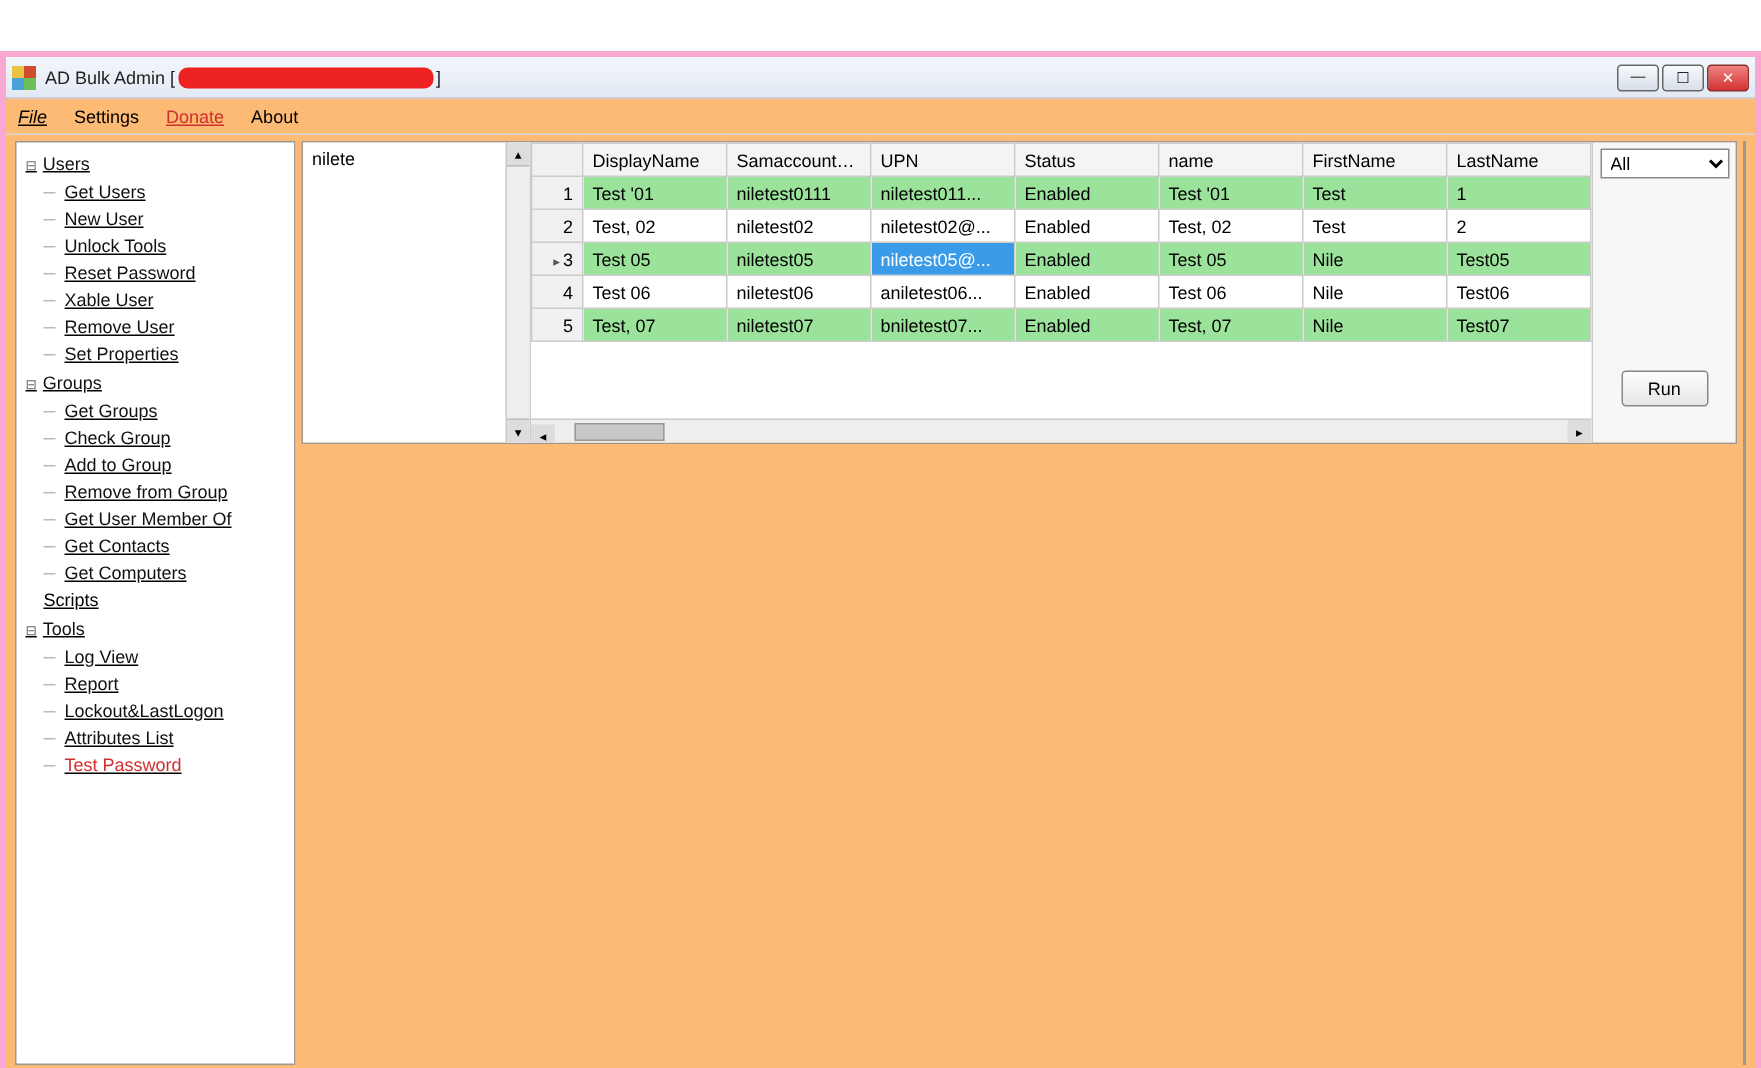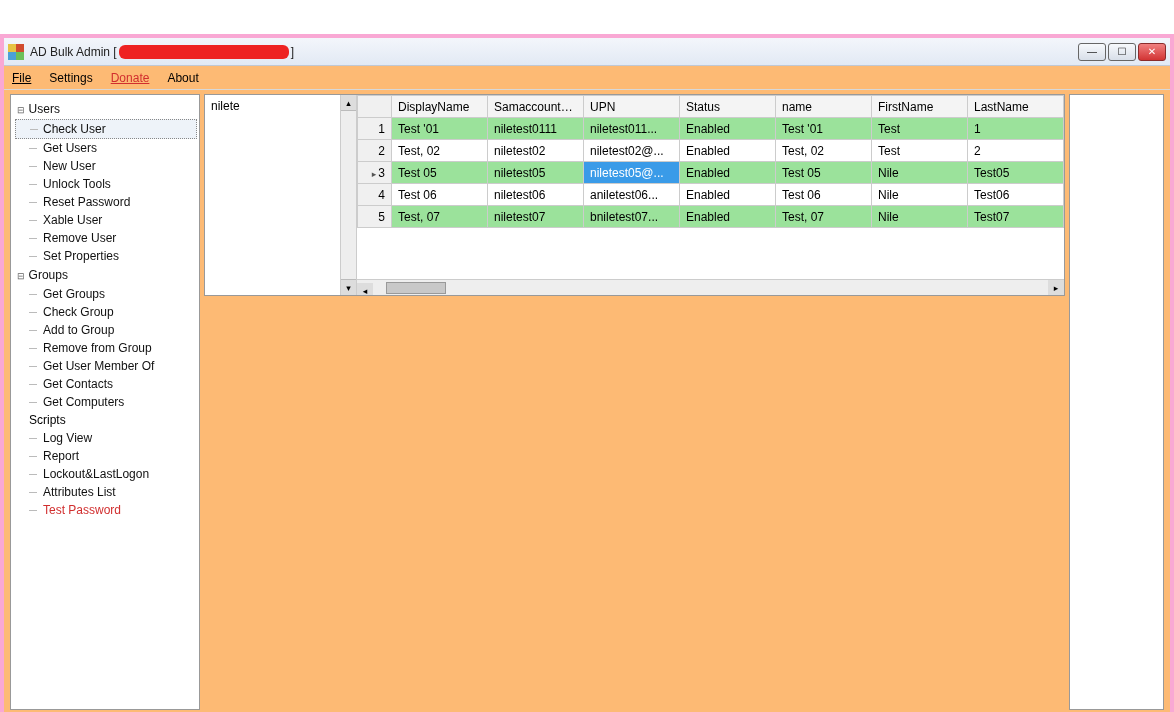--- a/index.html
+++ b/index.html
@@ -9,25 +9,25 @@
 .titlebar .app-icon { width: 16px; height: 16px; margin-right: 6px; display:inline-block; }
 .titlebar .app-icon svg { display:block; }
 .title-text { flex: 0 0 auto; font-size: 12px; color: #222; }
 .redacted { display:inline-block; width: 170px; height: 14px; background: #e22; border-radius: 6px; vertical-align: middle; margin: 0 2px; }
 .win-controls { margin-left: auto; display:flex; gap:2px; }
 .win-btn { width: 28px; height: 18px; border: 1px solid #666; border-radius: 3px; background: linear-gradient(#f7f9fc,#d8dfe9); display:flex; align-items:center; justify-content:center; font-size:10px; color:#222; cursor:pointer; }
 .win-btn.close { background: linear-gradient(#f08080,#d23434); color:#fff; border-color:#8a2c2c; }
 
 .menubar { height: 24px; display:flex; align-items:center; padding: 0 8px; gap: 18px; border-bottom: 1px solid #d8d8d8; }
 .menubar span { cursor:pointer; font-size:12px; }
-.menubar .u { text-decoration: underline; }
+.menubar .u { text-decoration: underline; font-style: italic; }
 .menubar .donate { color:#d12e2e; text-decoration: underline; font-weight:500; }
 
 .body-area { position:absolute; top:52px; bottom:28px; left:0; right:0; display:flex; }
-.treepanel { width: 190px; border: 1px solid #999; margin: 4px 2px 4px 6px; overflow: auto; background:#fff; }
+.treepanel { width: 190px; border: 1px solid #999; margin: 4px 2px 4px 6px; overflow: auto; background:#fff;text-decoration:underline; }
 .tree { padding: 4px 2px 4px 4px; }
 .tree-node { padding: 2px 0 2px 10px; cursor:pointer; white-space:nowrap; }
 .tree-parent { padding: 3px 0 3px 2px; color:#111; }
 .tree-parent::before { content:"⊟"; font-size:9px; color:#666; margin-right:4px; }
 .tree-leaf { padding-left: 28px; position:relative; color:#111; }
 .tree-leaf::before { content:""; position:absolute; left:14px; top:50%; width:8px; height:1px; background:#bbb; }
 .tree-leaf.sel { background:#eef3f9; border:1px dotted #888; padding-left:27px; }
 .tree-leaf.red { color:#d12e2e; }
 
 .rightcol { flex:1; display:flex; flex-direction:row; margin:4px 6px 4px 2px; gap:4px; }
@@ -88,37 +88,37 @@
     <span class="u">File</span>
     <span>Settings</span>
     <span class="donate">Donate</span>
     <span>About</span>
   </div>
 
   <div class="body-area">
     <div class="treepanel">
       <div class="tree" id="tree">
           <div class="tree-node tree-parent">Users</div>
-          <div class="tree-node tree-leaf sel">Check User</div>
           <div class="tree-node tree-leaf">Get Users</div>
           <div class="tree-node tree-leaf">New User</div>
           <div class="tree-node tree-leaf">Unlock Tools</div>
           <div class="tree-node tree-leaf">Reset Password</div>
           <div class="tree-node tree-leaf">Xable User</div>
           <div class="tree-node tree-leaf">Remove User</div>
           <div class="tree-node tree-leaf">Set Properties</div>
           <div class="tree-node tree-parent">Groups</div>
           <div class="tree-node tree-leaf">Get Groups</div>
           <div class="tree-node tree-leaf">Check Group</div>
           <div class="tree-node tree-leaf">Add to Group</div>
           <div class="tree-node tree-leaf">Remove from Group</div>
           <div class="tree-node tree-leaf">Get User Member Of</div>
           <div class="tree-node tree-leaf">Get Contacts</div>
           <div class="tree-node tree-leaf">Get Computers</div>
           <div class="tree-node" style="padding-left: 14px;">Scripts</div>
+          <div class="tree-node tree-parent">Tools</div>
           <div class="tree-node tree-leaf">Log View</div>
           <div class="tree-node tree-leaf">Report</div>
           <div class="tree-node tree-leaf">Lockout&amp;LastLogon</div>
           <div class="tree-node tree-leaf">Attributes List</div>
           <div class="tree-node tree-leaf red">Test Password</div>
         </div>
     </div>
 
     <div class="rightcol">
       <div class="upper">
@@ -197,20 +197,26 @@
                 </tr>
               </tbody>
             </table>
           <div class="grid-hscroll">
             <span class="hs-btn">◂</span>
             <span class="hs-thumb"></span>
             <span class="hs-btn hs-right">▸</span>
           </div>
         </div>
 
+        <div class="sidepanel">
+          <select class="filter-select">
+            <option>All</option>
+          </select>
+          <button class="run-btn">Run</button>
+        </div>
       </div>
 
       <div class="lower"></div>
     </div>
   </div>
 
   <div class="statusbar">
     <span>Totally checked 5 users!</span>
     <span class="grip">⋰</span>
   </div>

